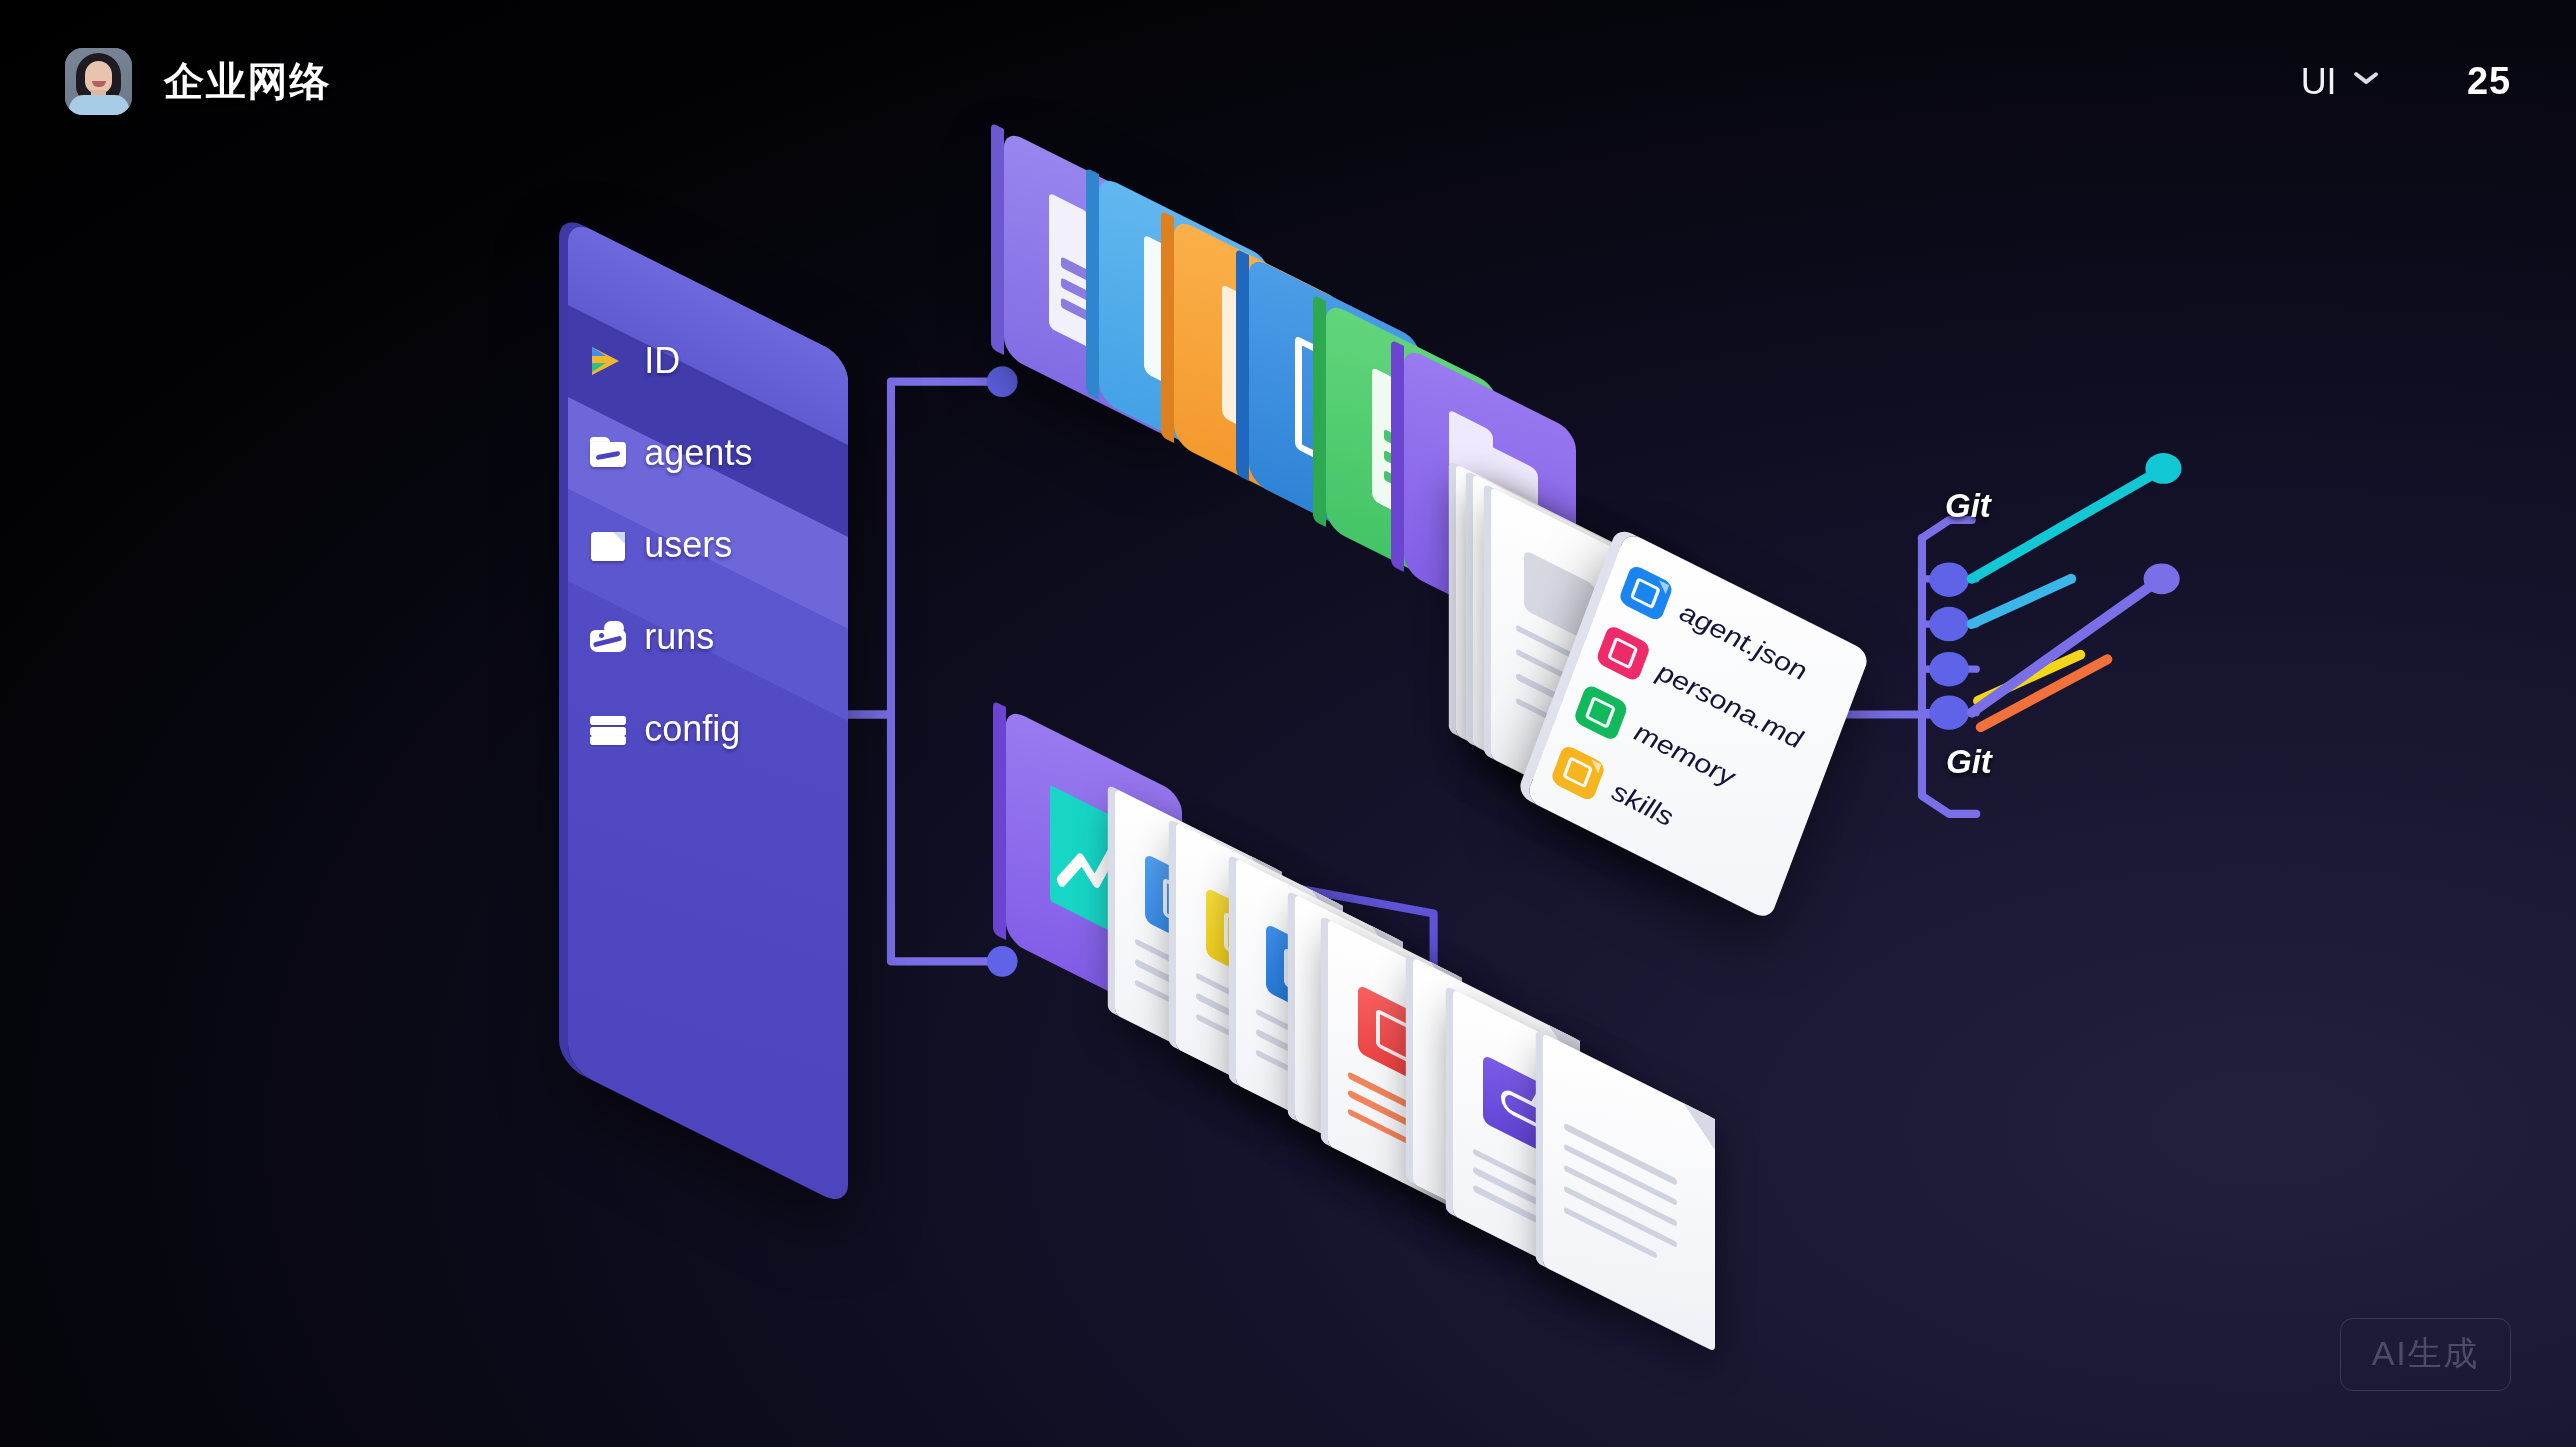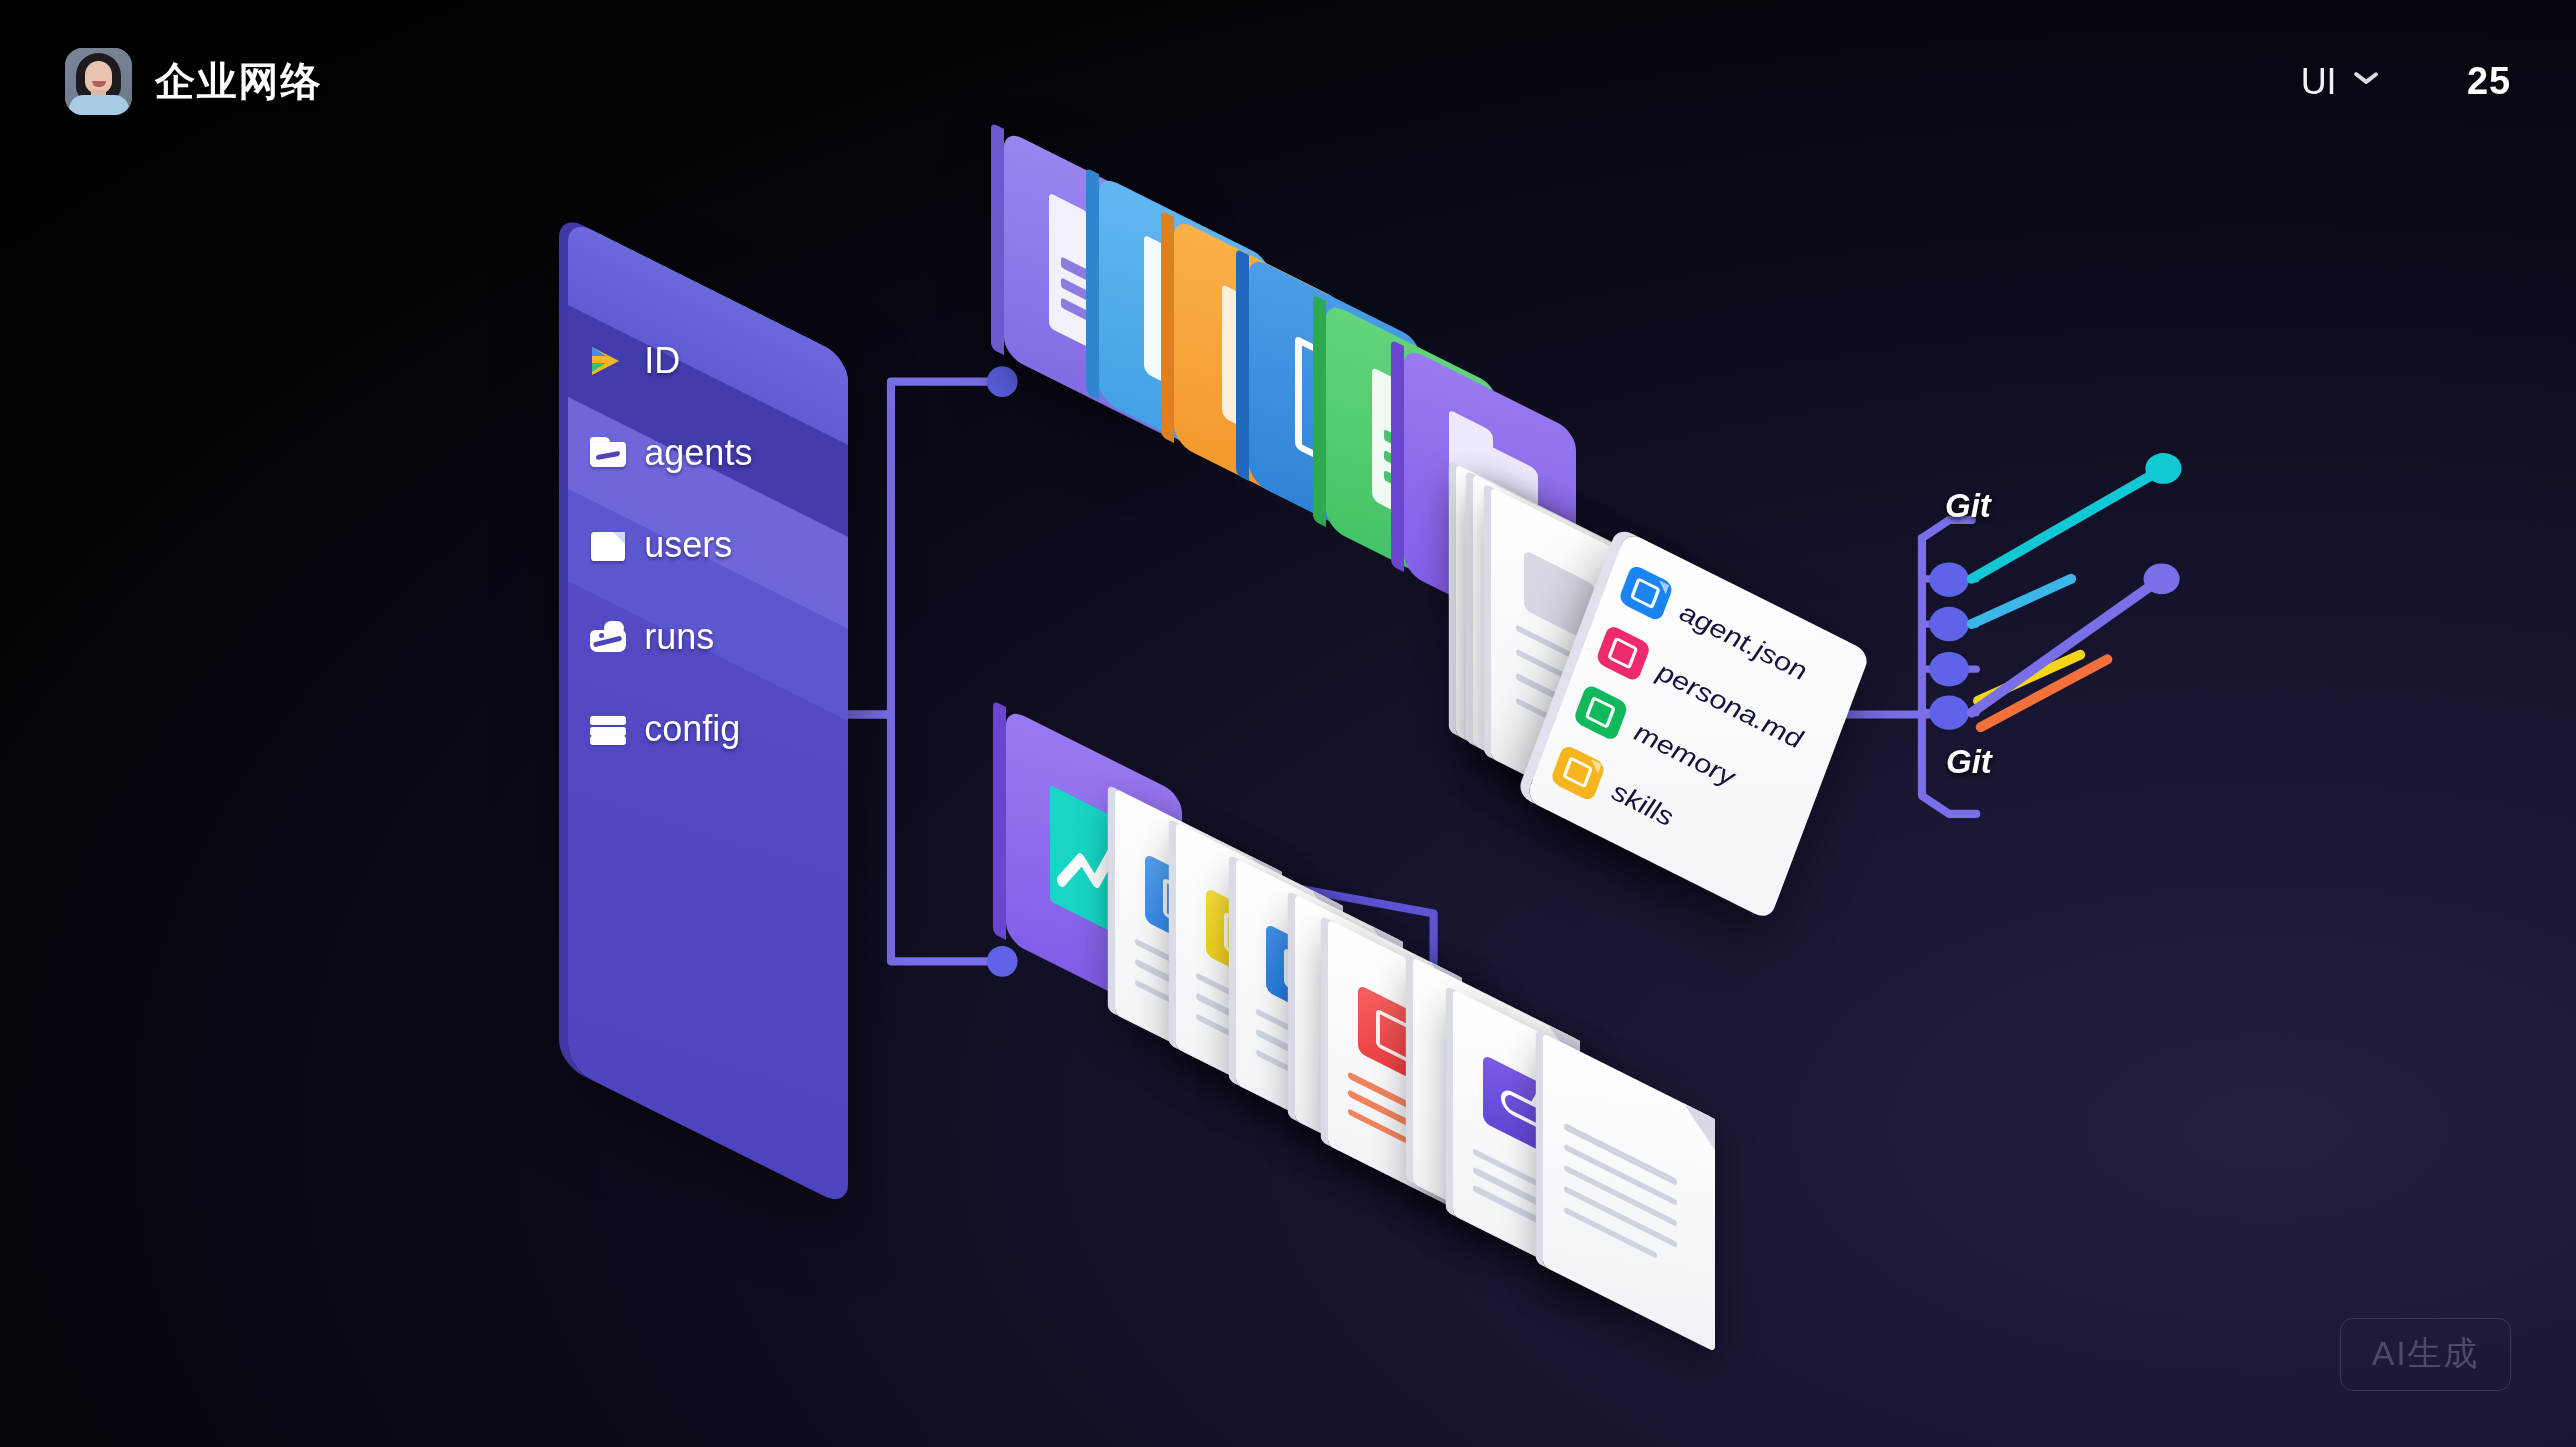--- a/index.html
+++ b/index.html
@@ -40,21 +40,21 @@
     background:#b4605e; border-radius:0 0 7.2px 7.2px;
   }
   .avatar .shirt{
     position:absolute; left:3.6px; bottom:0; width:60px; height:20px;
     background:#a8cbe6; border-radius:14.5px 14.5px 0 0;
   }
   .avatar .neck{
     position:absolute; left:26px; bottom:14.5px; width:14.5px; height:11px; background:#dfb7a0;
   }
   .hdr-title{
-    margin-left:23px; font-size:40px; font-weight:700; color:#ffffff;
+    margin-left:32px; font-size:40px; font-weight:700; color:#ffffff;
     letter-spacing:1.8px; text-shadow:0 1.8px 5.4px rgba(0,0,0,.85);
   }
   .hdr-right{
     margin-left:auto; display:flex; align-items:center; gap:0;
   }
   .ui-select{
     display:flex; align-items:center; gap:16.3px; padding:5.4px 9px;
     cursor:pointer;
   }
   .ui-select .lbl{ font-size:36px; color:#f2f2f6; font-weight:400; }

